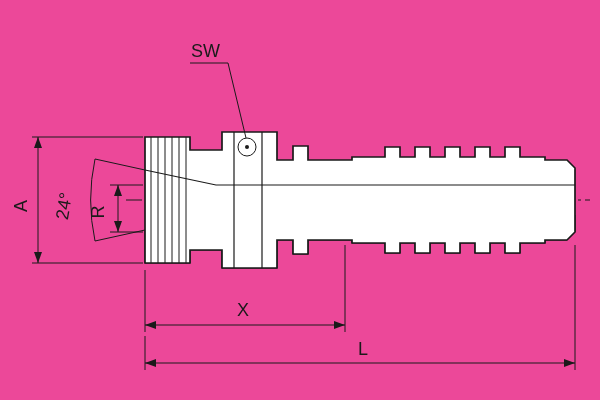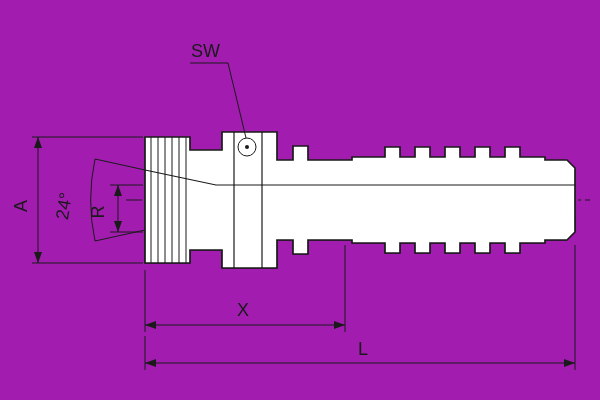--- a/index.html
+++ b/index.html
@@ -1,19 +1,19 @@
 <!DOCTYPE html>
 <html><head>
 <meta charset="utf-8">
 <style>
   html,body{margin:0;padding:0;background:#fff;}
   .canvas{
     position:relative;
     width:600px;height:400px;
-    background:#a21caf;
+    background:#ec4899;
     font-family:"Liberation Sans", sans-serif;
     overflow:hidden;
   }
   svg{display:block;}
   .thin{stroke:#1a1a1a;stroke-width:1;fill:none;}
   .outline{stroke:#1a1a1a;stroke-width:1.7;fill:#ffffff;}
   .inner{stroke:#1a1a1a;stroke-width:1.2;fill:none;}
   .dim-text{font-family:"Liberation Sans", sans-serif;font-size:18px;fill:#1a1a1a;}
   .arrow{fill:#1a1a1a;stroke:none;}
   .centerline{stroke:#1a1a1a;stroke-width:1;stroke-dasharray:16 4 3 4;fill:none;}

